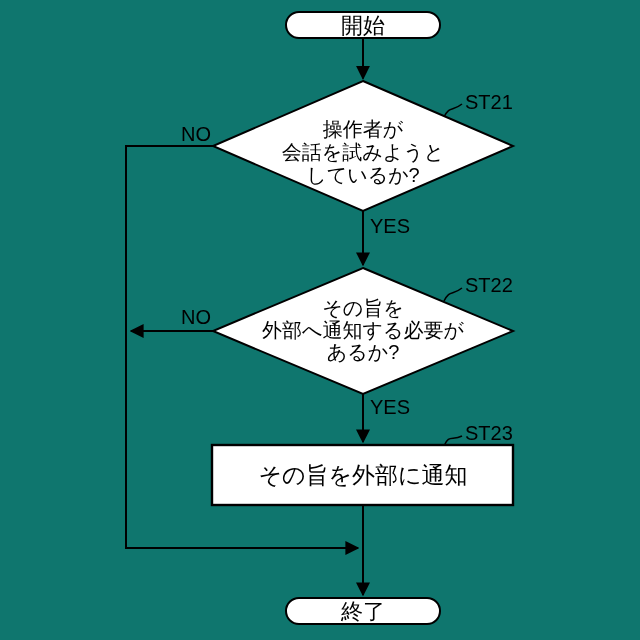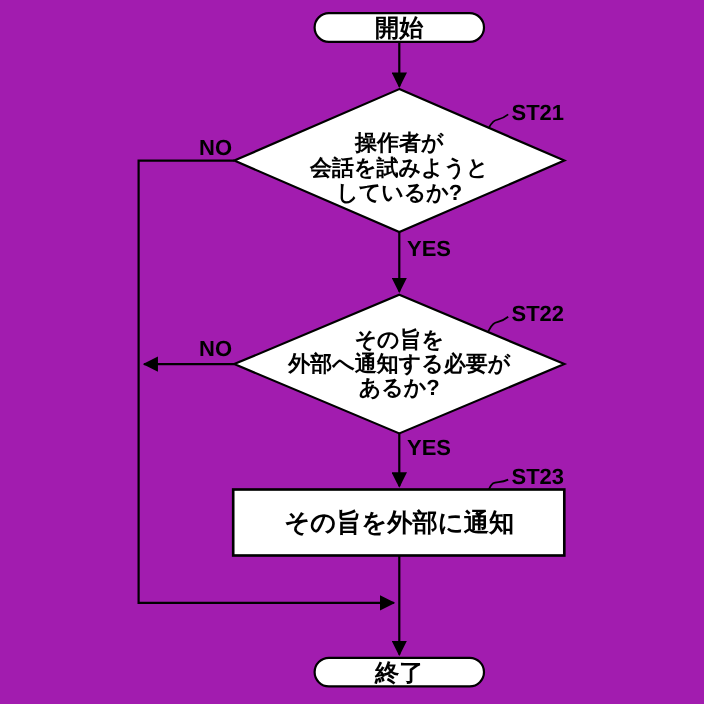--- a/index.html
+++ b/index.html
@@ -8,22 +8,21 @@
     background: #ffffff;
     width: 640px;
     height: 640px;
     overflow: hidden;
     font-family: "Liberation Sans", sans-serif;
   }
   .canvas {
     position: relative;
     width: 640px;
     height: 640px;
-    background: #a21caf;
-    font-weight: bold;
+    background: #0f766e;
   }
   svg { display: block; }
   .shape {
     fill: #ffffff;
     stroke: #000000;
     stroke-width: 2;
   }
   .shape-thick {
     fill: #ffffff;
     stroke: #000000;

